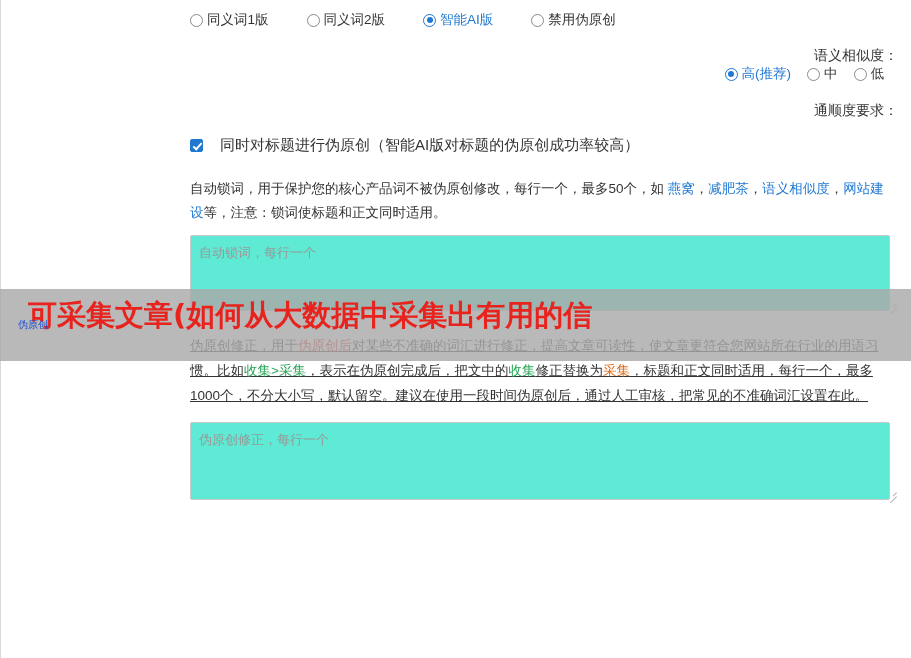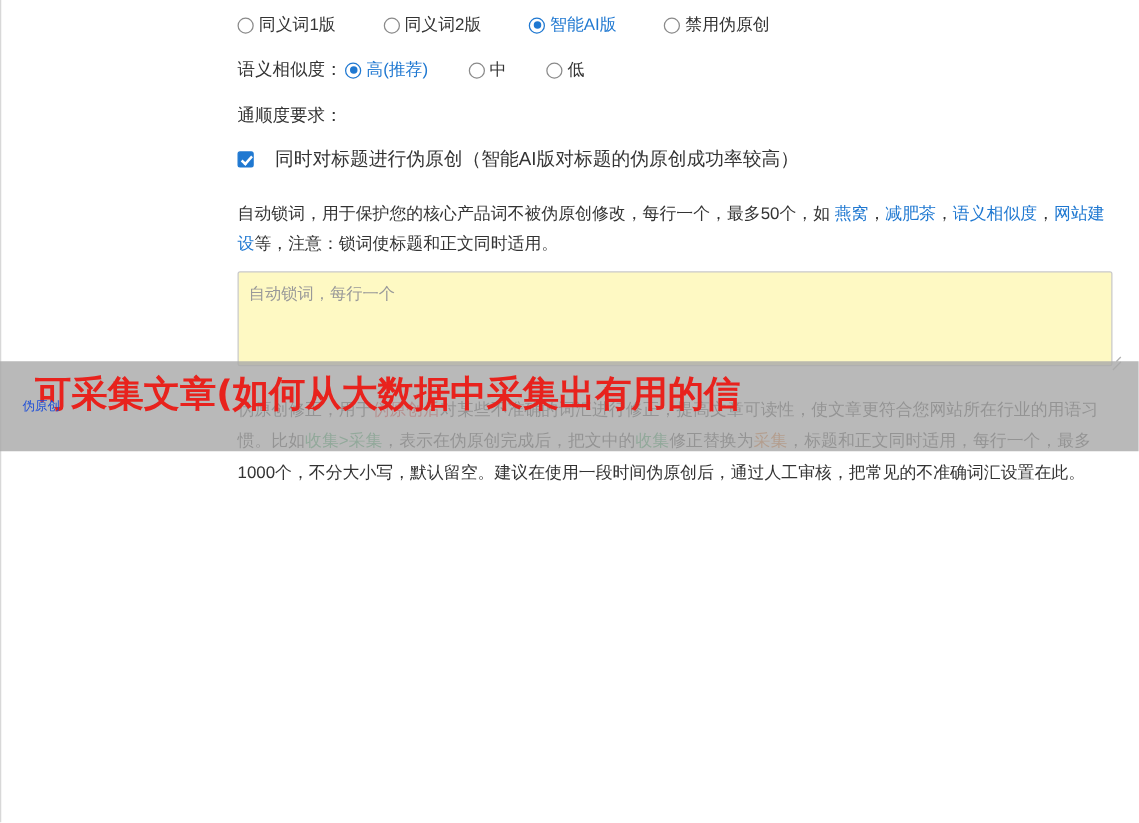--- a/index.html
+++ b/index.html
@@ -38,21 +38,21 @@
     width: 710px;
   }
   .row {
     display: flex;
     align-items: center;
     flex-wrap: wrap;
   }
   .radio-group {
     display: flex;
     align-items: center;
-    gap: 16px;
+    gap: 0px;
   }
   .opt {
     display: inline-flex;
     align-items: center;
     margin-right: 16px;
     white-space: nowrap;
     cursor: pointer;
   }
   .opt .radio {
     width: 13px;
@@ -83,20 +83,21 @@
     font-size: 13.5px;
     color: #333;
   }
   .opt.checked .lbl {
     color: #1f78d1;
   }
   .field-row {
     display: flex;
     align-items: flex-end;
     margin-bottom: 6px;
+    flex-direction: column;
   }
   .field-label {
     font-size: 14px;
     color: #333;
     margin-right: 2px;
     white-space: nowrap;
   }
   .desc {
     font-size: 13.5px;
     line-height: 24px;
@@ -157,21 +158,21 @@
     height: 72px;
     box-sizing: border-box;
     border: 1px solid #c9c9c9;
     border-radius: 2px;
     padding: 8px 8px;
     font-family: Liberation Sans, sans-serif;
     font-size: 13px;
     color: #555;
     resize: none;
     outline: none;
-    background: #fef9c3;
+    background: #5eead4;
   }
   textarea.ta::placeholder {
     color: #999;
   }
   .ta-wrap {
     position: relative;
     margin-top: 8px;
   }
   .resizer {
     position: absolute;
@@ -202,20 +203,21 @@
     height: 1px;
     transform: rotate(-45deg);
     transform-origin: right bottom;
   }
   .para {
     font-size: 13.5px;
     line-height: 25px;
     color: #333;
     margin-top: 22px;
     width: 705px;
+    text-decoration: underline;
   }
   .grey-green {
     color: #2aa558;
   }
   .orange {
     color: #e06a14;
   }
   .overlay-band {
     position: absolute;
     left: 0;
@@ -307,20 +309,24 @@
 
     <div class="ta-wrap" style="margin-top:10px;">
       <textarea class="ta" style="height: 76px;" placeholder="自动锁词，每行一个"></textarea>
       <span class="resizer"></span>
     </div>
 
     <div class="para">
       <span>伪原创修正，用于</span><span class="red">伪原创后</span><span>对某些不准确的词汇进行修正，提高文章可读性，使文章更符合您网站所在行业的用语习惯。比如</span><span class="grey-green">收集&gt;采集</span><span>，表示在伪原创完成后，把文中的</span><span class="grey-green">收集</span><span>修正替换为</span><span class="orange">采集</span><span>，标题和正文同时适用，每行一个，最多1000个，不分大小写，默认留空。建议在使用一段时间伪原创后，通过人工审核，把常见的不准确词汇设置在此。</span>
     </div>
 
+    <div class="ta-wrap" style="margin-top:14px;">
+      <textarea class="ta" style="height: 78px;" placeholder="伪原创修正，每行一个"></textarea>
+      <span class="resizer"></span>
+    </div>
 
   </div>
 
   <div class="overlay-band"></div>
   <div class="overlay-text">可采集文章(如何从大数据中采集出有用的信</div>
   <div class="ghost-label">伪原创</div>
 
 </div>
 
 </body></html>

